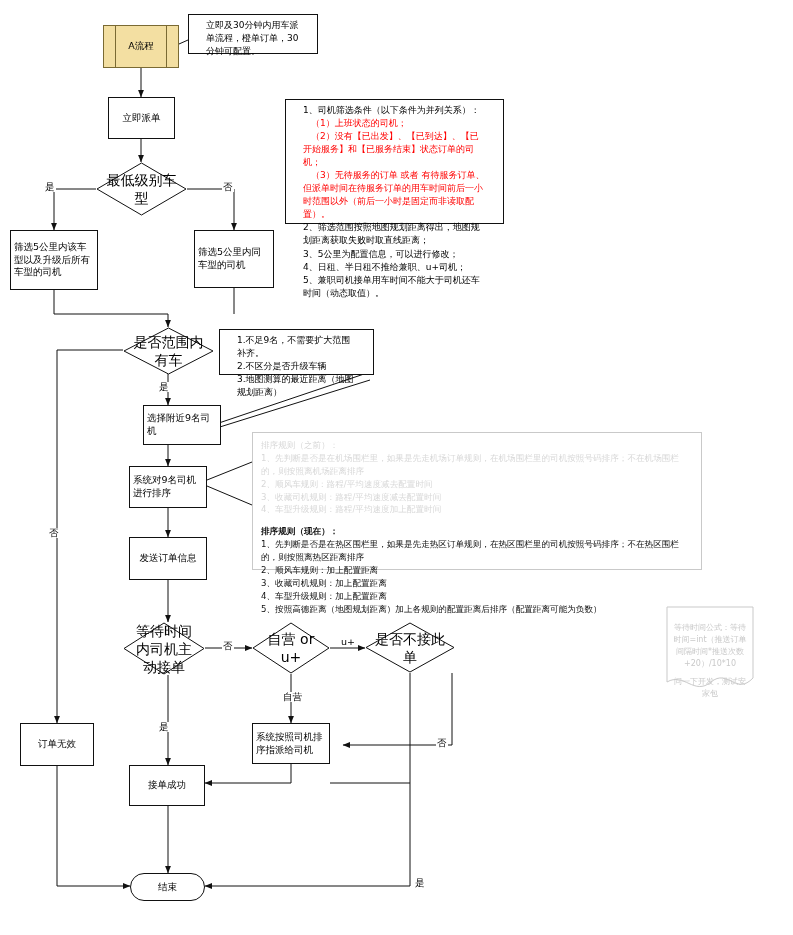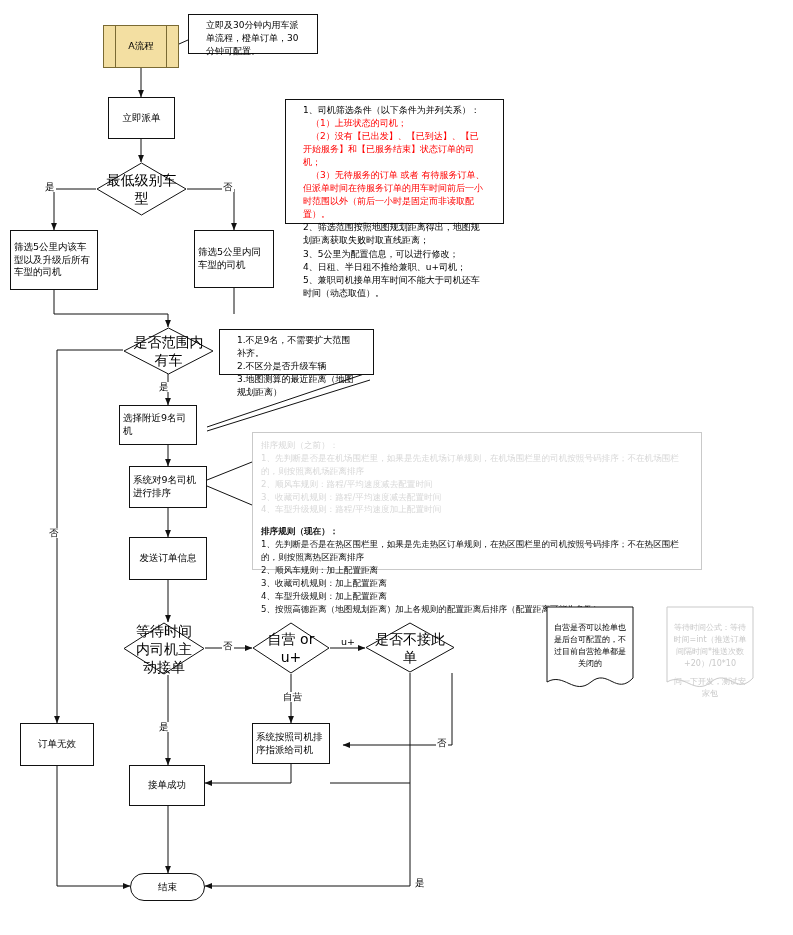--- a/index.html
+++ b/index.html
@@ -256,21 +256,21 @@
 
   <div class="edge-label" style="left:48px; top:528px;">否</div>
   <div class="edge-label" style="left:158px; top:382px;">是</div>
 
   <div class="note" style="left:219px; top:329px; width:155px; height:46px;">
     <div>1.不足9名，不需要扩大范围补齐。</div>
     <div>2.不区分是否升级车辆</div>
     <div>3.地图测算的最近距离（地图规划距离）</div>
   </div>
 
-  <div class="node" style="left:119px; top:405px; width:78px; height:40px;">
+  <div class="node" style="left:143px; top:405px; width:78px; height:40px;">
     <span>选择附近9名司机</span>
   </div>
 
   <div class="node" style="left:129px; top:466px; width:78px; height:42px;">
     <span>系统对9名司机进行排序</span>
   </div>
 
   <div class="node" style="left:129px; top:537px; width:78px; height:43px;">
     <span>发送订单信息</span>
   </div>
@@ -329,26 +329,20 @@
   </div>
 
   <div class="node" style="left:129px; top:765px; width:76px; height:41px;">
     <span>接单成功</span>
   </div>
 
   <div class="node terminator" style="left:130px; top:873px; width:75px; height:28px;">
     <span>结束</span>
   </div>
 
-  <div class="docnote" style="left:546px; top:606px; width:88px; height:84px;">
-    <svg class="docshape" viewBox="0 0 88 84" preserveAspectRatio="none">
-      <path d="M1,1 L87,1 L87,72 C70,90 62,62 45,76 C28,90 18,66 1,76 Z" fill="#ffffff" stroke="#111111" stroke-width="1"></path>
-    </svg>
-    <div class="docbody">自营是否可以抢单也是后台可配置的，不过目前自营抢单都是关闭的</div>
-  </div>
 
   <div class="docnote muted" style="left:666px; top:606px; width:88px; height:84px;">
     <svg class="docshape" viewBox="0 0 88 84" preserveAspectRatio="none">
       <path d="M1,1 L87,1 L87,72 C70,90 62,62 45,76 C28,90 18,66 1,76 Z" fill="#ffffff" stroke="#c9c9c9" stroke-width="1"></path>
     </svg>
     <div class="docbody">等待时间公式：等待时间=int（推送订单间隔时间*推送次数+20）/10*10</div>
     <div class="docbody" style="margin-top:6px;">问一下开发，测试安家包</div>
   </div>
 
 </div>

